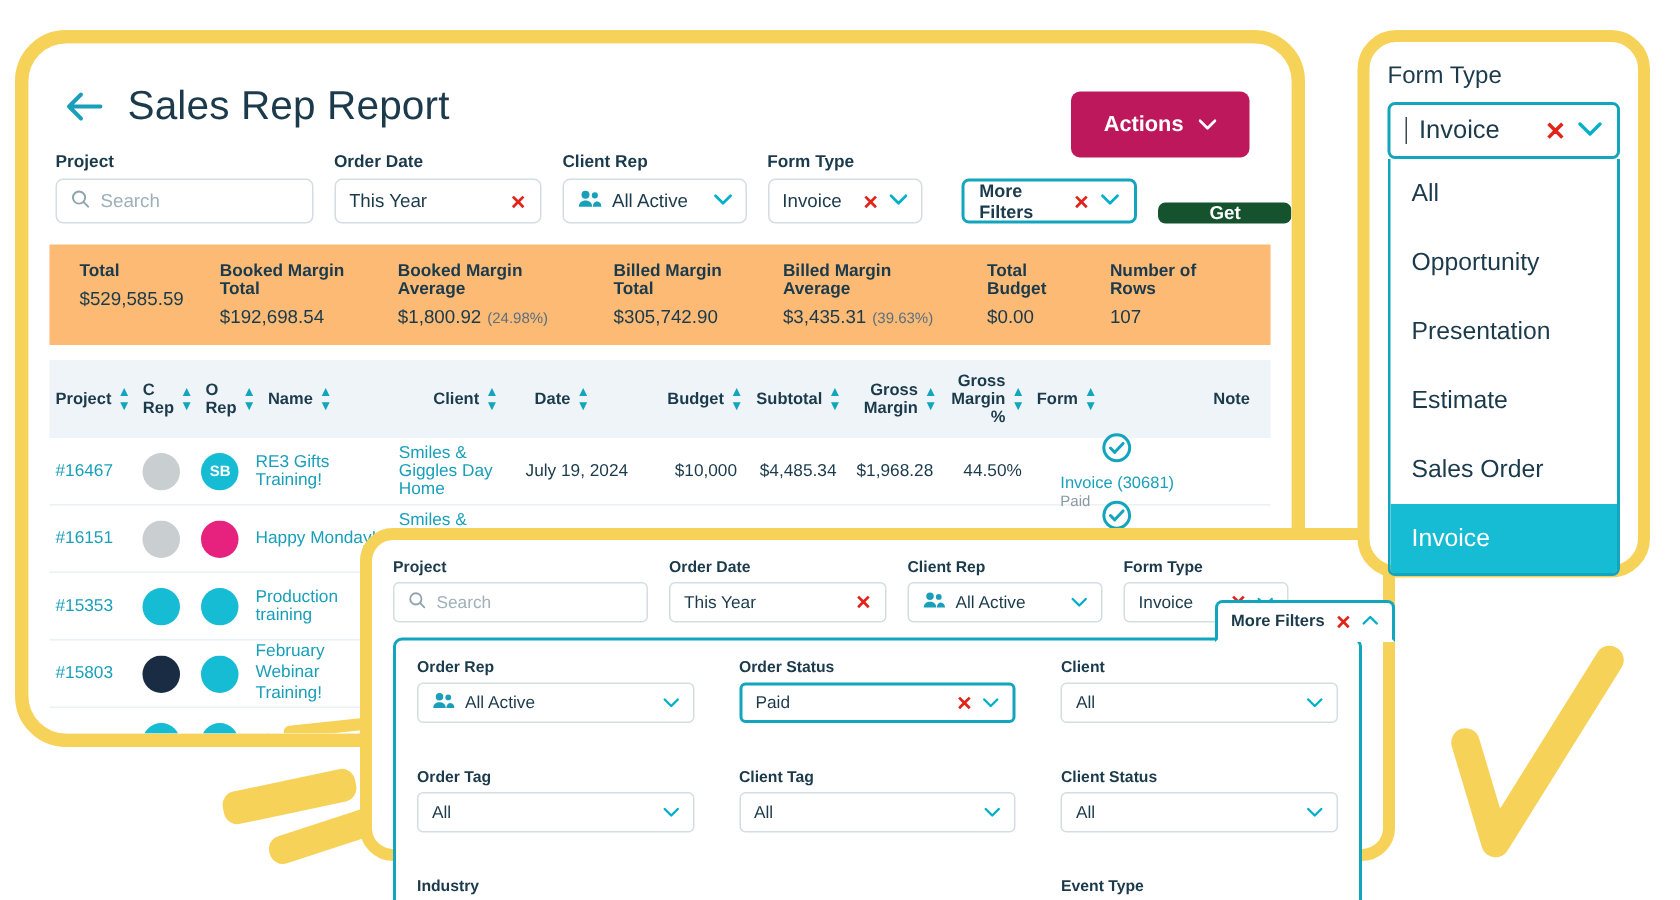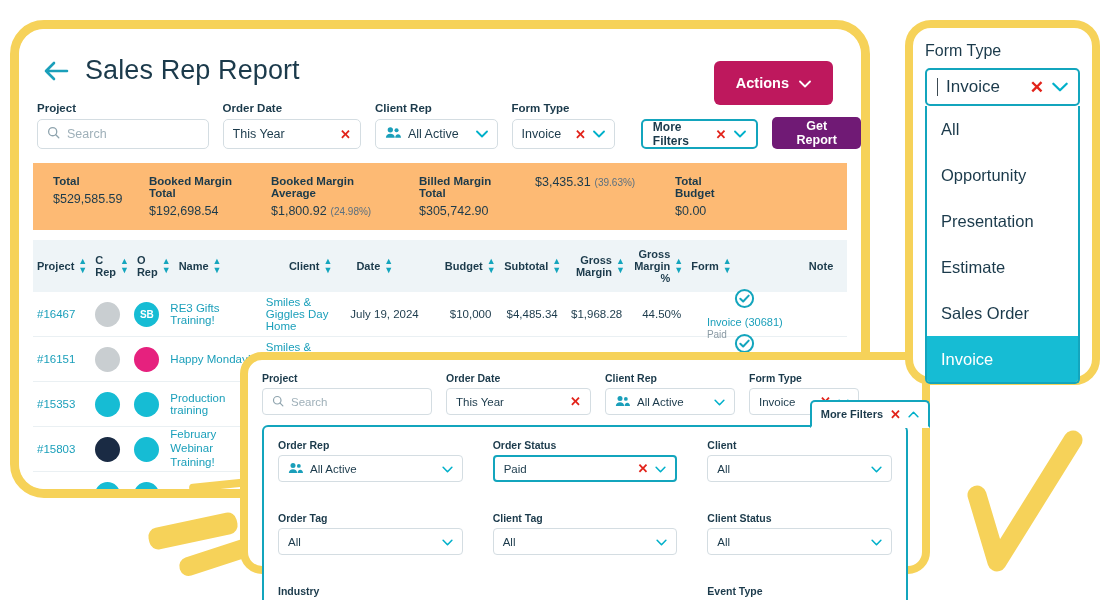--- a/index.html
+++ b/index.html
@@ -54,21 +54,21 @@
   .f-field .ph { flex: 1; color: #9fb0b9; }
   .xred { color: #e2231a; font-weight: bold; font-size: 13px; cursor: pointer; }
   .chev { color: #00b0ca; font-size: 11px; cursor: pointer; }
 
   .more-filters {
     height: 30px; border: 2px solid #13a5bd; border-radius: 5px; background: #fff;
     display: flex; align-items: center; padding: 0 10px; gap: 8px;
     font-size: 12px; color: #1b3a4b; font-weight: bold; cursor: pointer;
   }
   .get-report {
-    height: 32px; background: #701a75; color: #fff; border: none; border-radius: 5px;
+    height: 14px; background: #14532d; color: #fff; border: none; border-radius: 5px;
     padding: 0 16px; font-size: 12.5px; font-weight: bold; cursor: pointer;
     font-family: "Liberation Sans", sans-serif;
   }
 
   
   .stats { margin: 14px 14px 0 14px; background: #fdba74; display: flex; padding: 12px 10px; }
   .stat { padding: 0 10px; }
   .stat .k { font-size: 11.5px; font-weight: bold; color: #1b3a4b; margin-bottom: 5px; }
   .stat .v { font-size: 12.5px; color: #1b3a4b; }
   .stat .v small { font-size: 10px; color: #5a7080; margin-left: 4px; }
@@ -247,25 +247,30 @@
         </div>
         <div class="stat" style="width:148px">
           <div class="k">Booked Margin Average</div>
           <div class="v"><span>$1,800.92</span><small>(24.98%)</small></div>
         </div>
         <div class="stat" style="width:116px">
           <div class="k">Billed Margin Total</div>
           <div class="v"><span>$305,742.90</span></div>
         </div>
         <div class="stat" style="width:140px">
+          <div class="k">Billed Margin Average</div>
           <div class="v"><span>$3,435.31</span><small>(39.63%)</small></div>
         </div>
         <div class="stat" style="width:84px">
           <div class="k">Total Budget</div>
           <div class="v"><span>$0.00</span></div>
+        </div>
+        <div class="stat" style="width:110px">
+          <div class="k">Number of Rows</div>
+          <div class="v"><span>107</span></div>
         </div>
       </div>
 
       <div class="tbl">
         <div class="thead">
           <div class="th c-proj">
               <span>Project</span>
               <span class="sort">▲<br>▼</span>
             </div>
           <div class="th c-crep">

